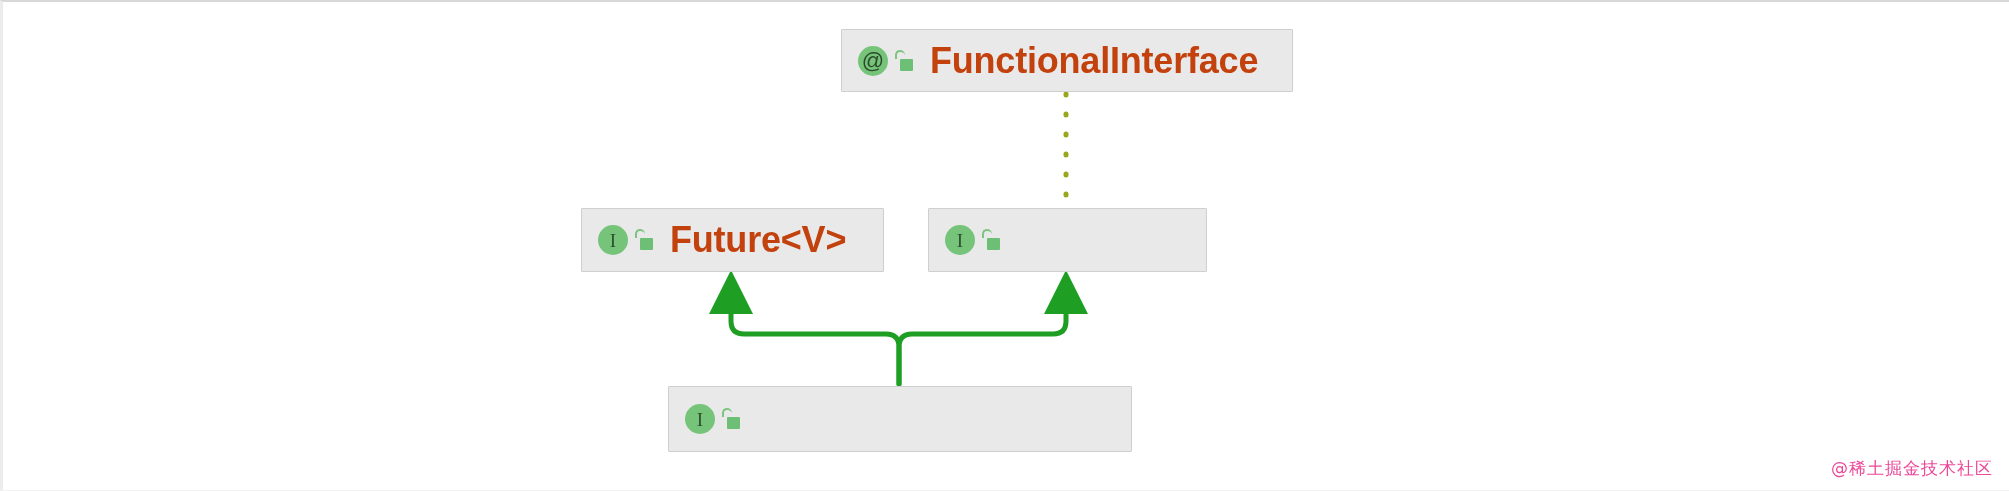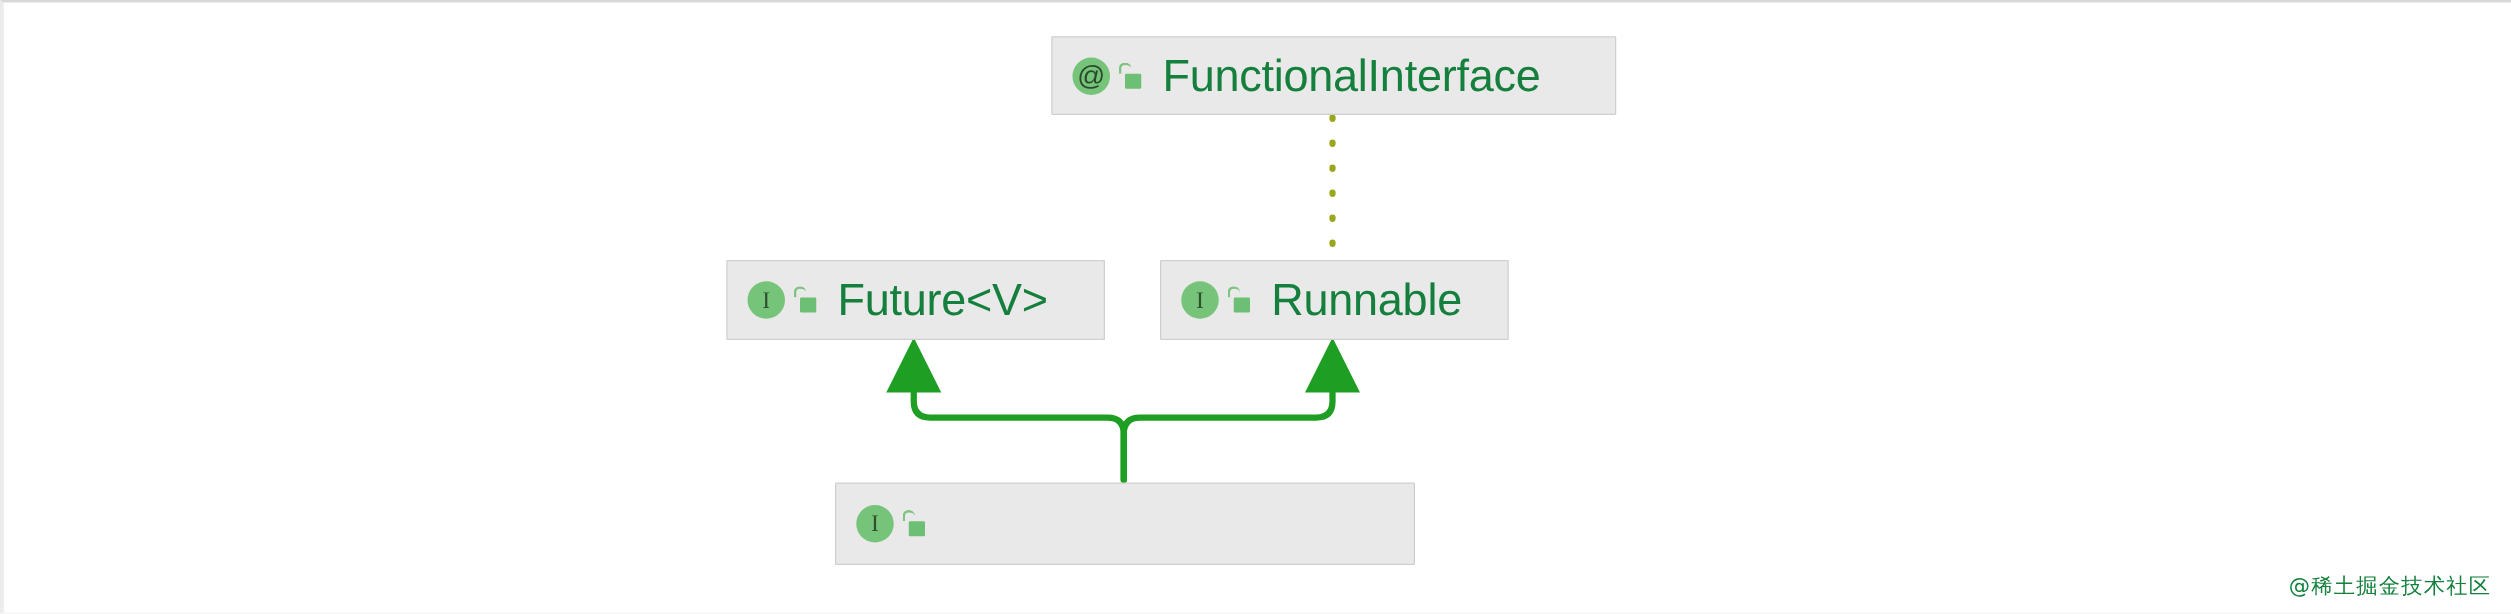--- a/index.html
+++ b/index.html
@@ -29,24 +29,24 @@
     box-sizing: border-box;
     background: #e9e9e9;
     border: 1px solid #cfcfcf;
     border-radius: 1px;
     padding: 0 18px 0 16px;
     white-space: nowrap;
     z-index: 5;
   }
   .node .label {
     font-size: 36px;
-    color: #15803d;
+    color: #c2410c;
     letter-spacing: -0.2px;
     line-height: 1;
-    font-weight: 400;
+    font-weight: 700;
   }
   .node-icons {
     display: flex;
     align-items: center;
     gap: 6px;
     margin-right: 16px;
     flex: 0 0 auto;
   }
   
   .badge {
@@ -120,21 +120,21 @@
     width: 2009px;
     height: 491px;
     z-index: 2;
   }
   
   #watermark {
     position: absolute;
     right: 16px;
     bottom: 10px;
     font-size: 17px;
-    color: #15803d;
+    color: #ec4899;
     letter-spacing: 1px;
     user-select: none;
     z-index: 9;
     font-family: "DejaVu Sans", sans-serif;
   }
 </style>
 </head>
 <body>
 
 <div id="canvas">
@@ -181,21 +181,20 @@
   <div class="node" id="node-runnable">
     <span class="node-icons">
       <span class="badge">
         <span class="glyph">I</span>
       </span>
       <span class="lock">
         <span class="shackle"></span>
         <span class="body"></span>
       </span>
     </span>
-    <span class="label">Runnable</span>
   </div>
 
   <div class="node" id="node-runnablefuture">
     <span class="node-icons">
       <span class="badge">
         <span class="glyph">I</span>
       </span>
       <span class="lock">
         <span class="shackle"></span>
         <span class="body"></span>

